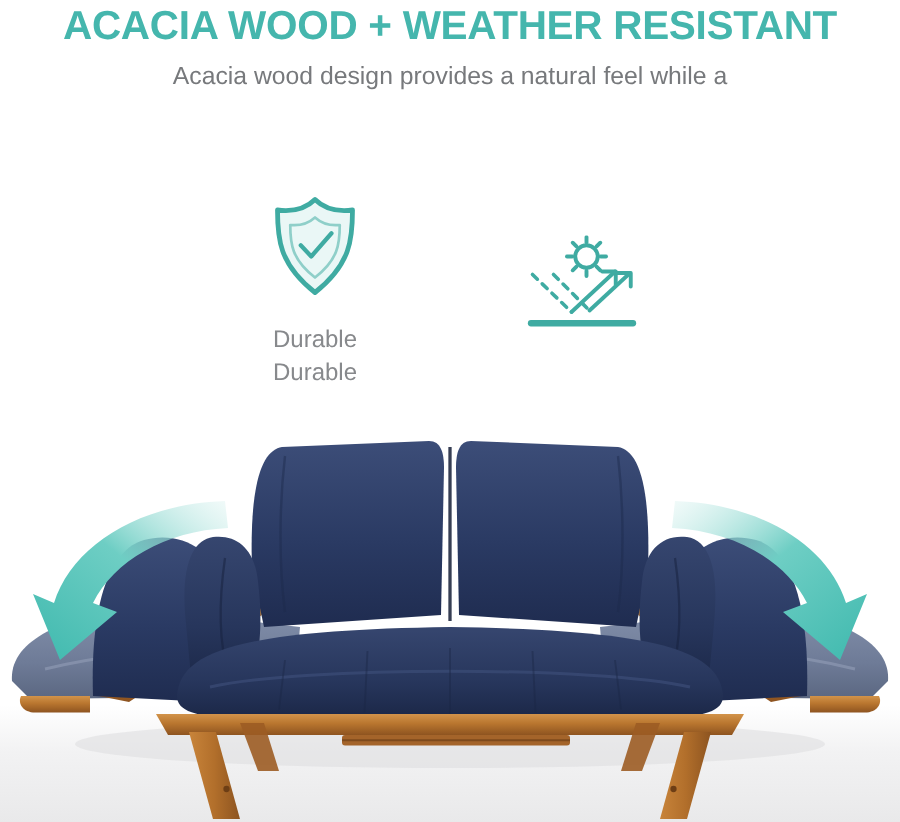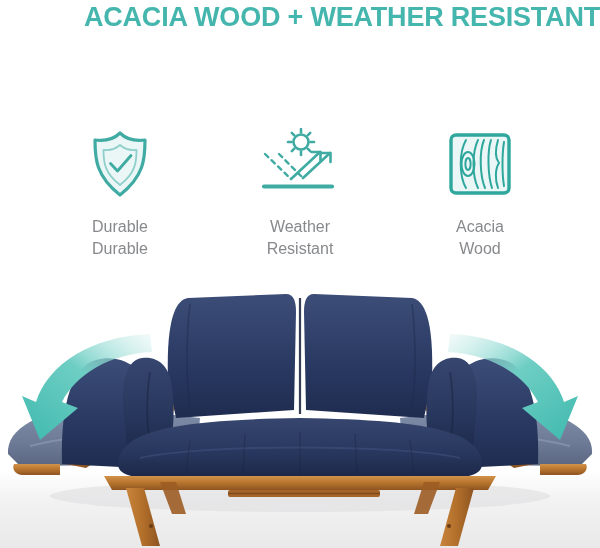--- a/index.html
+++ b/index.html
@@ -4,21 +4,21 @@
 <style>
   html,body{margin:0;padding:0;}
   body{
     width:600px;height:548px;overflow:hidden;background:#ffffff;
     font-family:"Liberation Sans","DejaVu Sans",sans-serif;
   }
   .page{position:relative;width:600px;height:548px;background:#fff;}
 
   
   .headline{
-    position:absolute;left:0;top:2px;width:600px;text-align:right;
+    position:absolute;left:0;top:2px;width:600px;text-align:center;
     font-size:27px;font-weight:bold;letter-spacing:-0.2px;
     color:#45b6ad;white-space:nowrap;
   }
   .subtitle{
     position:absolute;left:50px;top:40px;width:500px;text-align:center;
     font-size:16.5px;line-height:22px;color:#77797c;font-weight:400;
   }
   .subtitle div{white-space:nowrap;}
 
   
@@ -43,20 +43,21 @@
   .sofa{position:absolute;left:0;top:0;width:600px;height:280px;}
 </style>
 </head>
 <body>
 
 <div class="page">
 
   <div class="headline">ACACIA WOOD + WEATHER RESISTANT</div>
 
   <div class="subtitle">
+    <div>Acacia wood design provides a natural feel while a</div>
   </div>
 
   <div class="features">
 
     <div class="feature">
       <div class="icon">
         <svg width="62" height="70" viewBox="0 0 62 70">
           <path d="M31 4 C24 11 14 12 6 11 C6 30 7 47 31 66 C55 47 56 30 56 11 C48 12 38 11 31 4 Z" fill="#eaf7f6" stroke="#3faba2" stroke-width="3.2" stroke-linejoin="round"></path>
           <path d="M31 16 C26 20.5 19.5 21.5 14.5 21 C14.5 33.5 15.5 44 31 56 C46.5 44 47.5 33.5 47.5 21 C42.5 21.5 36 20.5 31 16 Z" fill="none" stroke="#8fcfc9" stroke-width="1.8" stroke-linejoin="round"></path>
           <path d="M21.5 34.5 L28.5 42 L42 26.5" fill="none" stroke="#3faba2" stroke-width="2.8" stroke-linecap="round" stroke-linejoin="round"></path>
@@ -88,47 +89,22 @@
           </g>
           <g stroke="#3faba2" stroke-width="2.6" stroke-linecap="round" stroke-linejoin="round" fill="none">
             <path d="M31 51 L60 24"></path>
             <path d="M51.5 24 L60.5 24 L60.5 33"></path>
             <path d="M43 50 L70 25"></path>
             <path d="M61.5 25 L70.5 25 L70.5 34"></path>
           </g>
           <line x1="4" y1="58.5" x2="72" y2="58.5" stroke="#3faba2" stroke-width="4.2" stroke-linecap="round"></line>
         </svg>
       </div>
-      <div class="flabel">
-        <span>Weather</span>
-        <span>Resistant</span>
-      </div>
     </div>
 
-    <div class="feature">
-      <div class="icon">
-        <svg width="64" height="64" viewBox="0 0 64 64">
-          <rect x="3" y="3" width="58" height="58" rx="5" ry="5" fill="#eaf7f6" stroke="#2fa79d" stroke-width="3.4"></rect>
-          <g fill="none" stroke="#2fa79d" stroke-width="2" stroke-linecap="round">
-            <path d="M18 8 C11 20 11 44 18 56"></path>
-            <ellipse cx="20" cy="32" rx="6.5" ry="12"></ellipse>
-            <ellipse cx="20" cy="32" rx="2.6" ry="6"></ellipse>
-            <path d="M30 8 C24 20 24 44 30 56"></path>
-            <path d="M36 8 C31 20 32 44 37 56"></path>
-            <path d="M43 8 C39 20 40 44 44 56"></path>
-            <path d="M50 8 C47 18 47 26 51 31 C47 37 47 48 50 56"></path>
-            <path d="M56 10 C54 22 54 42 56 54"></path>
-          </g>
-        </svg>
-      </div>
-      <div class="flabel">
-        <span>Acacia</span>
-        <span>Wood</span>
-      </div>
-    </div>
 
   </div>
 
   <div class="stage">
     <div class="floor"></div>
 
     <svg class="sofa" viewBox="0 0 600 280">
       <defs>
         <linearGradient id="gNavy" x1="0" y1="0" x2="0" y2="1">
           <stop offset="0%" stop-color="#3c4d78"></stop>

